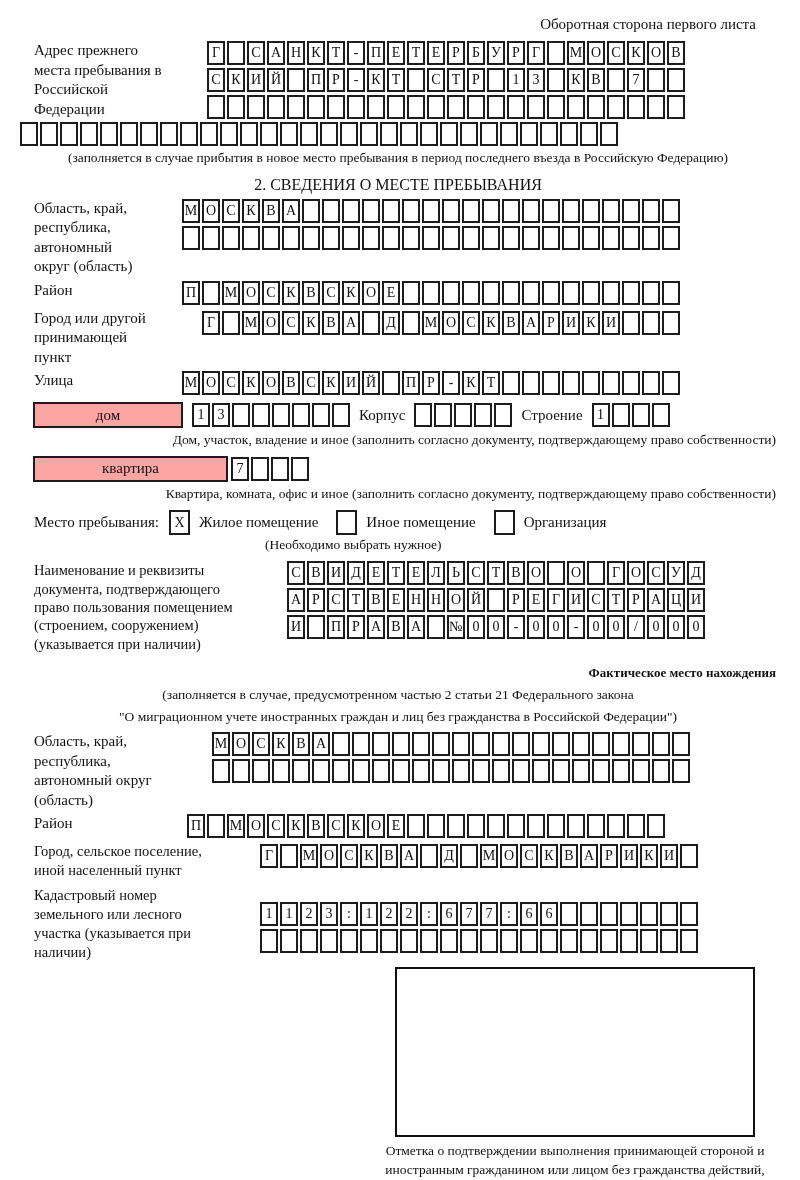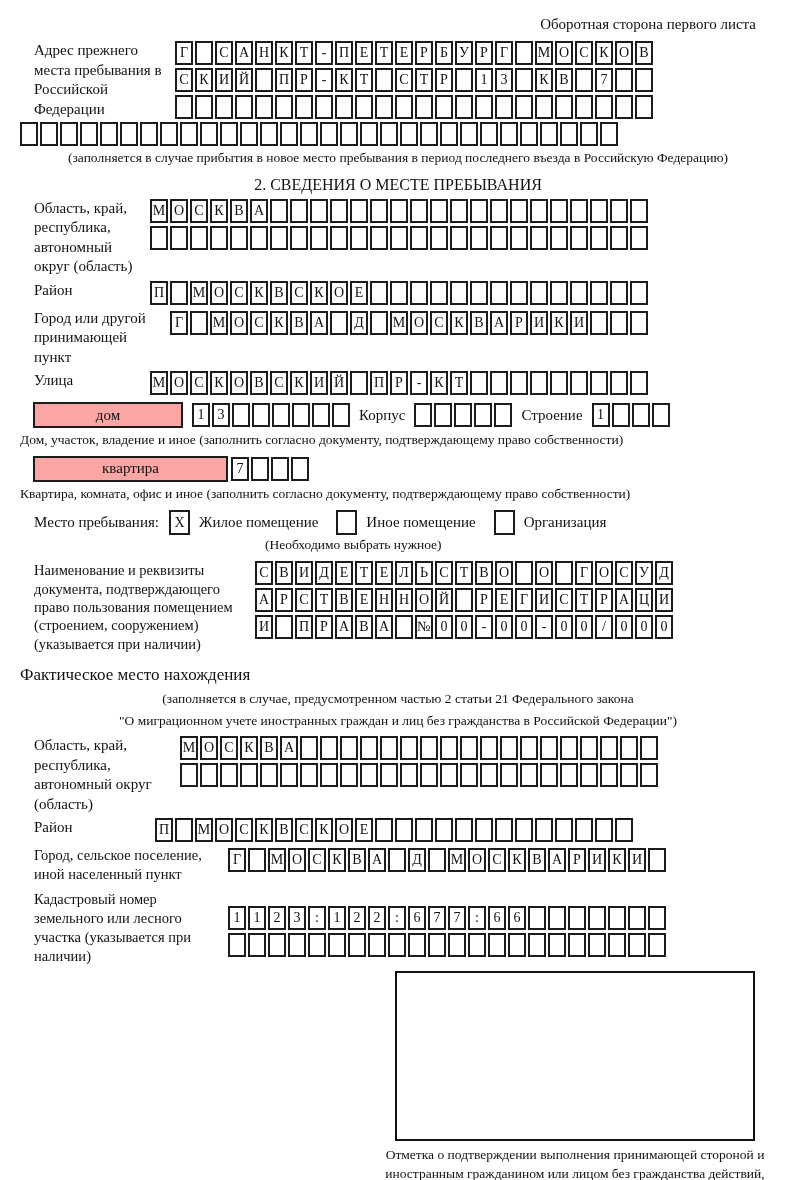--- a/index.html
+++ b/index.html
@@ -6,43 +6,43 @@
   html, body { margin: 0; padding: 0; background: #ffffff; }
   body {
     width: 800px; height: 1180px;
     font-family: "Liberation Serif", "DejaVu Serif", serif;
     color: #111;
   }
   .page { width: 800px; height: 1180px; padding: 10px 24px 0 20px; overflow: hidden; }
 
   .corner { text-align: right; font-size: 15px; padding-right: 20px; margin-top: 6px; }
 
-  .frow { display: flex; align-items: flex-start; }
+  .frow { display: flex; align-items: flex-start; gap: 32px; }
   .flabel { font-size: 15px; line-height: 1.3; padding-left: 14px; flex-shrink: 0; }
   .w130 { flex: 0 0 130px; }
   .w135 { flex: 0 0 135px; }
   .w155 { flex: 0 0 155px; }
   .w160 { flex: 0 0 160px; }
   .w208 { flex: 0 0 208px; font-size: 14.5px; }
   .w235 { flex: 0 0 235px; font-size: 14.5px; line-height: 1.27; }
 
   .rows { display: flex; flex-direction: column; gap: 3px; }
   .boxrow { display: flex; gap: 2px; }
   .cell {
     flex: 0 0 18px; width: 18px; height: 24px;
     border: 2px solid #1c1c1c; background: #fff;
     display: inline-flex; align-items: center; justify-content: center;
     font-size: 14px; line-height: 1; font-family: "Liberation Serif", serif;
   }
 
   .mt4 { margin-top: 4px; } .mt6 { margin-top: 6px; } .mt8 { margin-top: 8px; }
-  .note { font-size: 13.5px; line-height: 1.3; margin-top: 3px; }
+  .note { font-size: 13.5px; line-height: 1.3; margin-top: 3px; text-align: right; }
   .center { text-align: center; }
   .h2 { text-align: center; font-weight: normal; font-size: 16px; margin: 9px 0 5px 0; }
-  .h3 { text-align: left; font-weight: normal; font-size: 17px; margin: 12px 0 4px 0; }
+  .h3 { text-align: right; font-weight: bold; font-size: 13px; margin: 12px 0 4px 0; }
 
   .widebox {
     border: 2px solid #1c1c1c; height: 26px;
     display: inline-flex; align-items: center; justify-content: center;
     font-size: 15px; background: #fca5a5; flex-shrink: 0;
   }
   .dombox { width: 150px; margin-left: 13px; margin-right: 9px; }
   .kvbox  { width: 195px; margin-left: 13px; margin-right: 3px; }
   .hrow { display: flex; align-items: center; margin-top: 7px; }
   .wlabel { font-size: 15px; margin: 0 9px; white-space: nowrap; }

